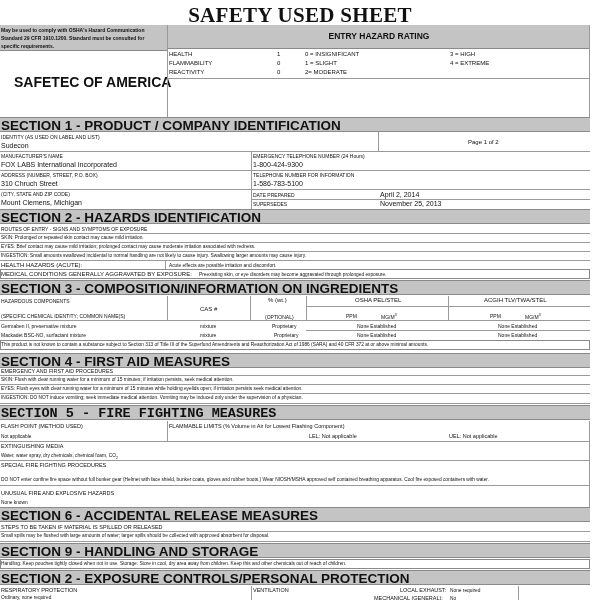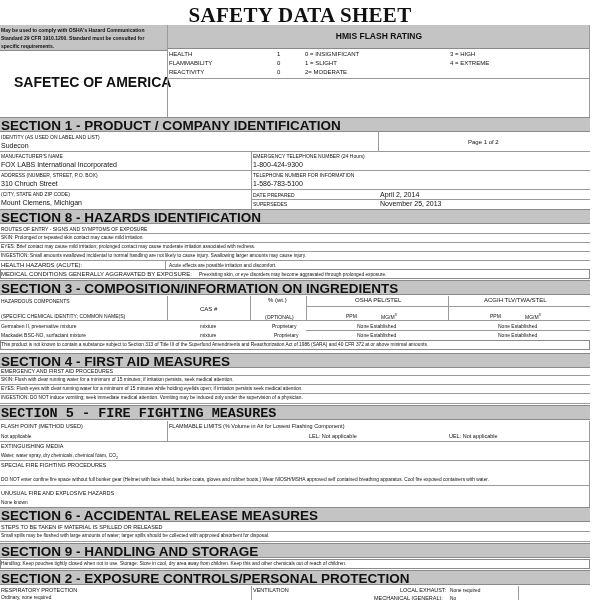--- a/index.html
+++ b/index.html
@@ -14,33 +14,33 @@
     .sec { position: absolute; left: 0; width: 590px; height: 15px; background: #c4c4c4; font-weight: bold; font-size: 13.5px; line-height: 15px; padding-left: 1px; white-space: nowrap; border-bottom: 1px solid #8a8a8a; border-top: 1px solid #8a8a8a; }
     .box { position: absolute; border: 1px solid #8a8a8a; }
     .hl { position: absolute; height: 1px; background: #9a9a9a; }
     .vl { position: absolute; width: 1px; background: #9a9a9a; }
     .bold { font-weight: bold; }
     sup { font-size: 4px; vertical-align: super; }
   </style>
 </head>
 <body>
 
-<div class="abs title">SAFETY DATA SHEET</div>
+<div class="abs title">SAFETY USED SHEET</div>
 
 <div class="abs gray" style="left:0;top:25px;width:167px;height:26px;border-bottom:1px solid #8a8a8a;"></div>
 <div class="abs t5 bold" style="left:1px;top:27px;">May be used to comply with OSHA's Hazard Communication</div>
 <div class="abs t5 bold" style="left:1px;top:35px;">Standard 29 CFR 1910.1200. Standard must be consulted for</div>
 <div class="abs t5 bold" style="left:1px;top:43px;">specific requirements.</div>
 
 <div class="abs bold" style="left:14px;top:74px;font-size:14px;white-space:nowrap;">SAFETEC OF AMERICA</div>
 
 <div class="vl" style="left:167px;top:25px;height:92px;"></div>
 
 <div class="abs gray" style="left:168px;top:25px;width:422px;height:24px;border-bottom:1px solid #8a8a8a;"></div>
-<div class="abs bold" style="left:168px;top:31px;width:422px;text-align:center;font-size:8.5px;">HMIS FLASH RATING</div>
+<div class="abs bold" style="left:168px;top:31px;width:422px;text-align:center;font-size:8.5px;">ENTRY HAZARD RATING</div>
 
 <div class="abs t6" style="left:169px;top:51px;">HEALTH</div>
 <div class="abs t6" style="left:277px;top:51px;">1</div>
 <div class="abs t6" style="left:169px;top:60px;">FLAMMABILITY</div>
 <div class="abs t6" style="left:277px;top:60px;">0</div>
 <div class="abs t6" style="left:169px;top:69px;">REACTIVITY</div>
 <div class="abs t6" style="left:277px;top:69px;">0</div>
 <div class="abs t6" style="left:305px;top:51px;">0 = INSIGNIFICANT</div>
 <div class="abs t6" style="left:305px;top:60px;">1 = SLIGHT</div>
 <div class="abs t6" style="left:305px;top:69px;">2= MODERATE</div>
@@ -70,21 +70,21 @@
 <div class="hl" style="left:0;top:189px;width:590px;"></div>
 
 <div class="abs t5" style="left:1px;top:191px;">(CITY, STATE AND ZIP CODE)</div>
 <div class="abs t7" style="left:1px;top:199px;">Mount Clemens, Michigan</div>
 <div class="abs t5" style="left:253px;top:192px;">DATE PREPARED</div>
 <div class="abs t7" style="left:380px;top:191px;">April 2, 2014</div>
 <div class="hl" style="left:251px;top:199px;width:339px;"></div>
 <div class="abs t5" style="left:253px;top:201px;">SUPERSEDES</div>
 <div class="abs t7" style="left:380px;top:200px;">November 25, 2013</div>
 
-<div class="sec" style="top:209px;">SECTION 8 - HAZARDS IDENTIFICATION</div>
+<div class="sec" style="top:209px;">SECTION 2 - HAZARDS IDENTIFICATION</div>
 <div class="abs t5" style="left:1px;top:226px;">ROUTES OF ENTRY - SIGNS AND SYMPTOMS OF EXPOSURE</div>
 <div class="hl" style="left:0;top:233px;width:590px;"></div>
 <div class="abs t5" style="left:1px;top:235px;font-size:4.8px;">SKIN: Prolonged or repeated skin contact may cause mild irritation.</div>
 <div class="hl" style="left:0;top:242px;width:590px;"></div>
 <div class="abs t5" style="left:1px;top:244px;font-size:4.8px;">EYES: Brief contact may cause mild irritation; prolonged contact may cause moderate irritation associated with redness.</div>
 <div class="hl" style="left:0;top:251px;width:590px;"></div>
 <div class="abs t5" style="left:1px;top:253px;font-size:4.8px;">INGESTION: Small amounts swallowed incidental to normal handling are not likely to cause injury. Swallowing larger amounts may cause injury.</div>
 <div class="hl" style="left:0;top:260px;width:590px;"></div>
 <div class="abs t6" style="left:1px;top:262px;">HEALTH HAZARDS (ACUTE):</div>
 <div class="vl" style="left:165px;top:260px;height:9px;"></div>

